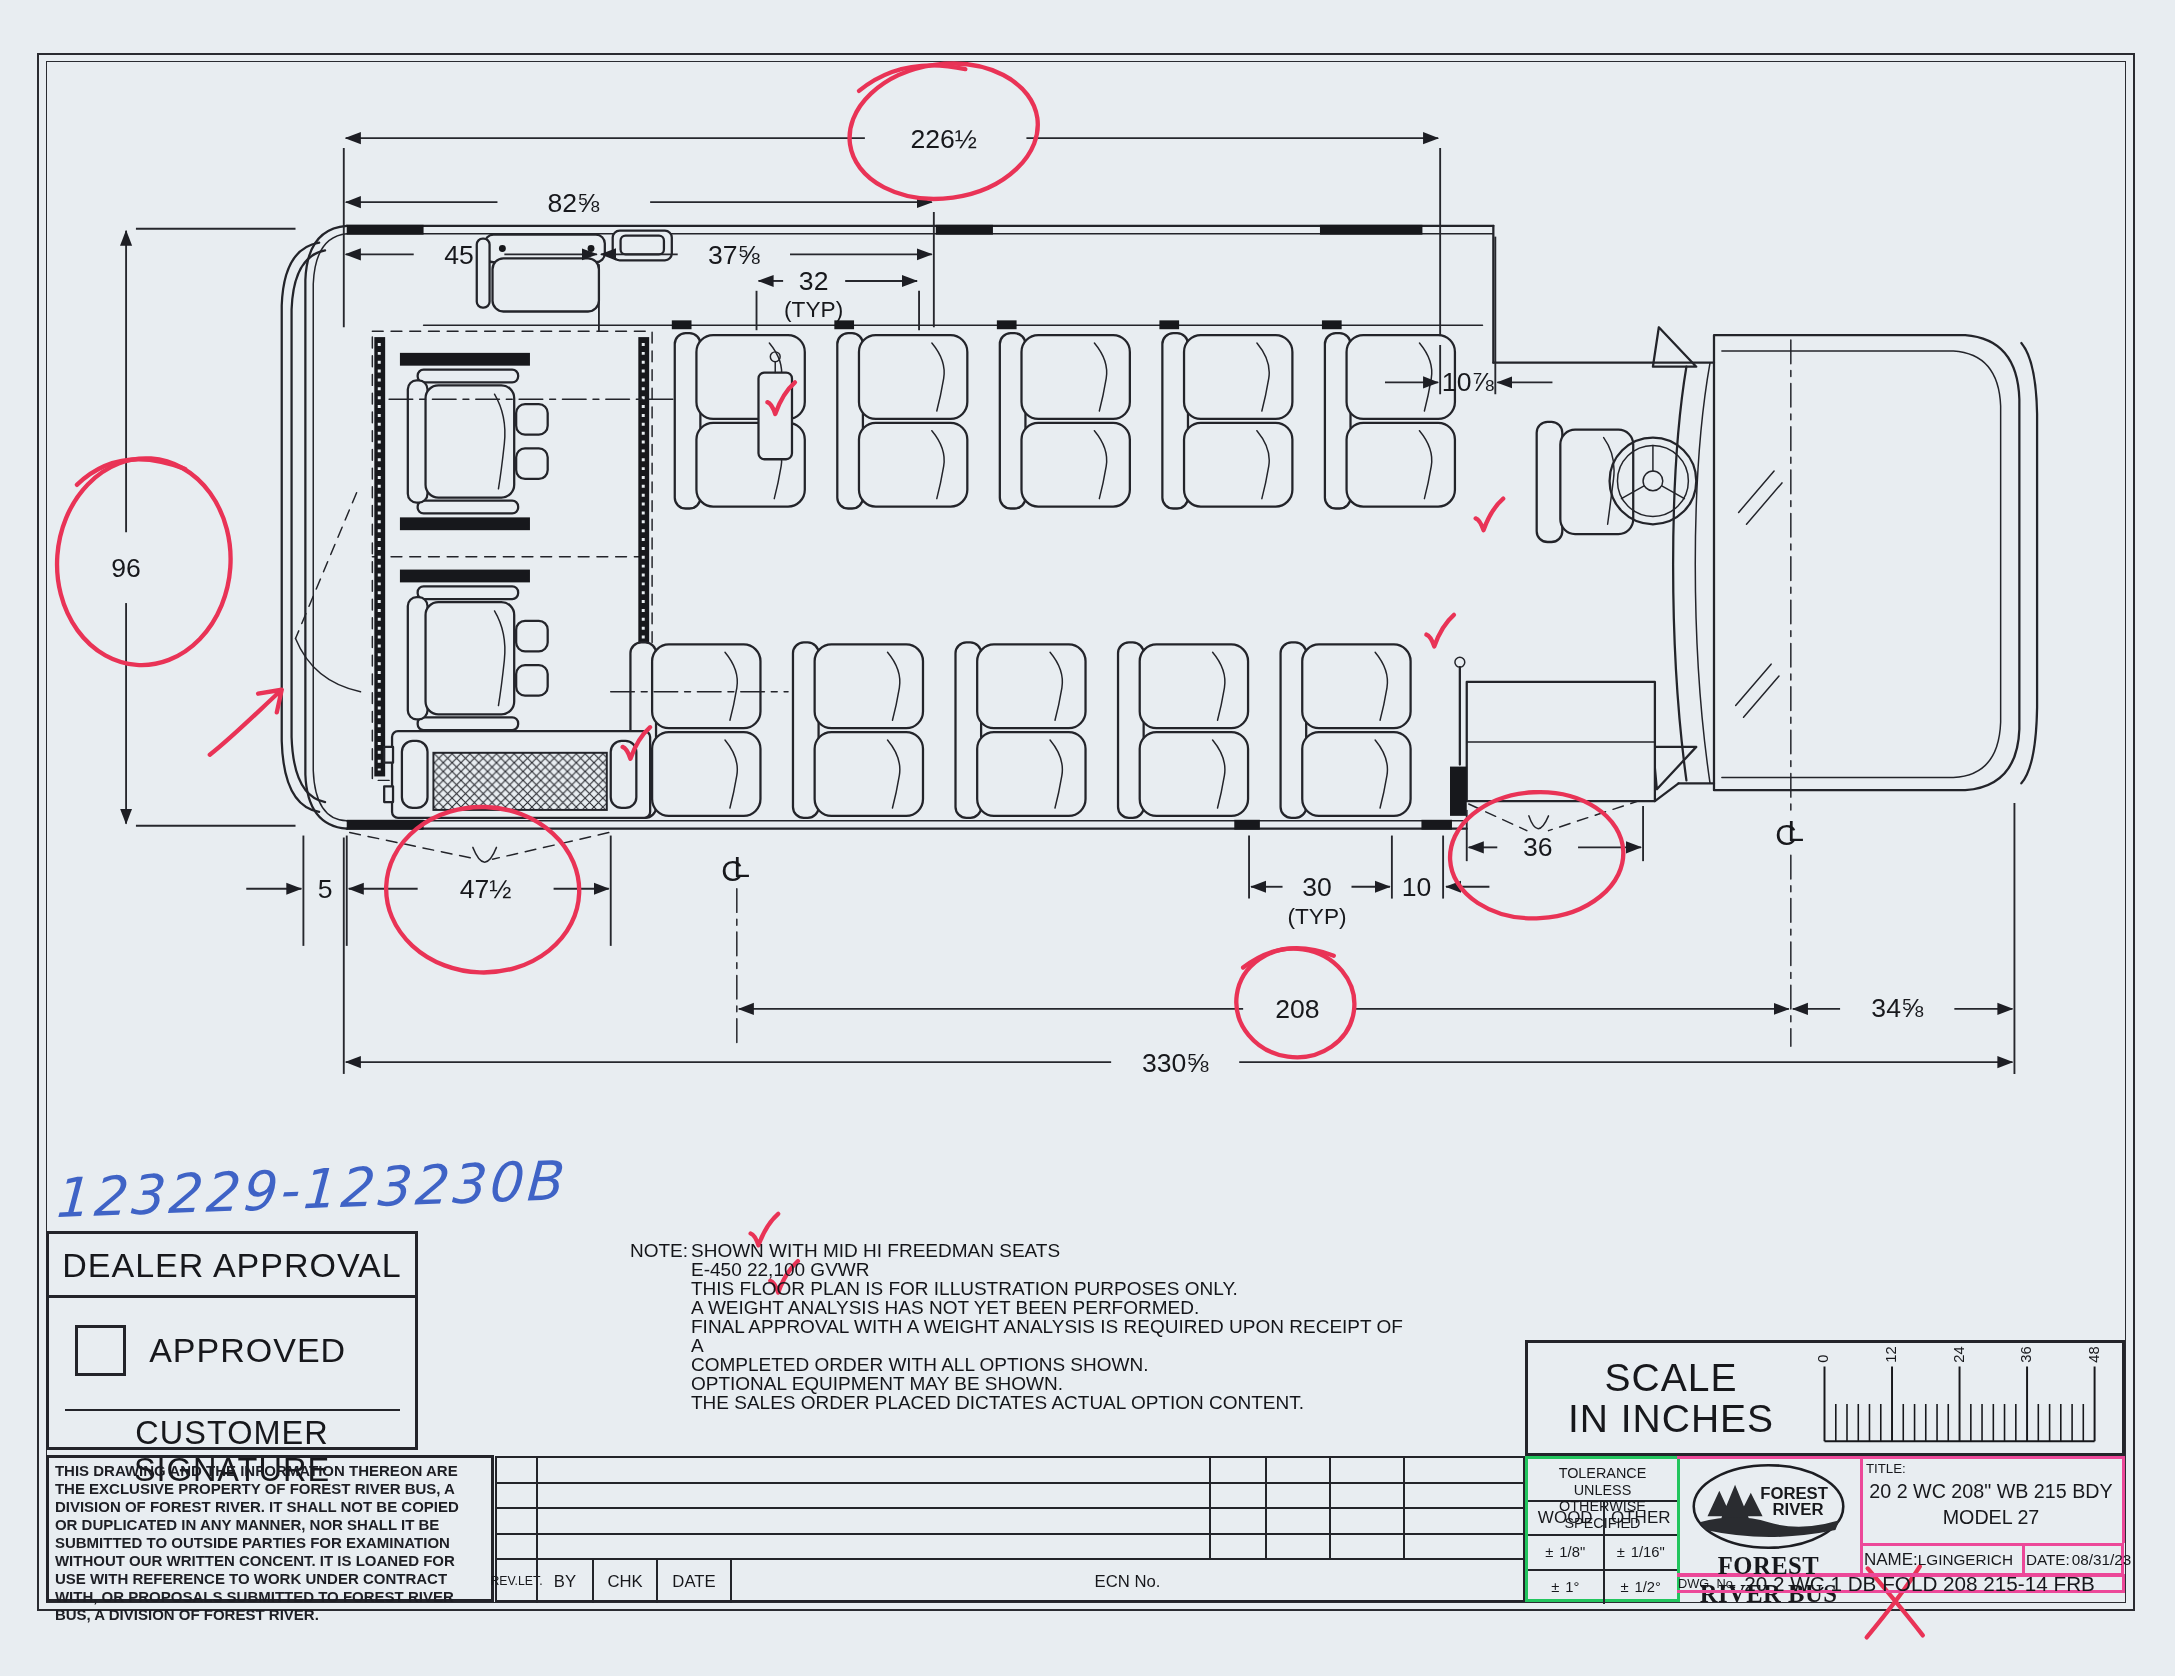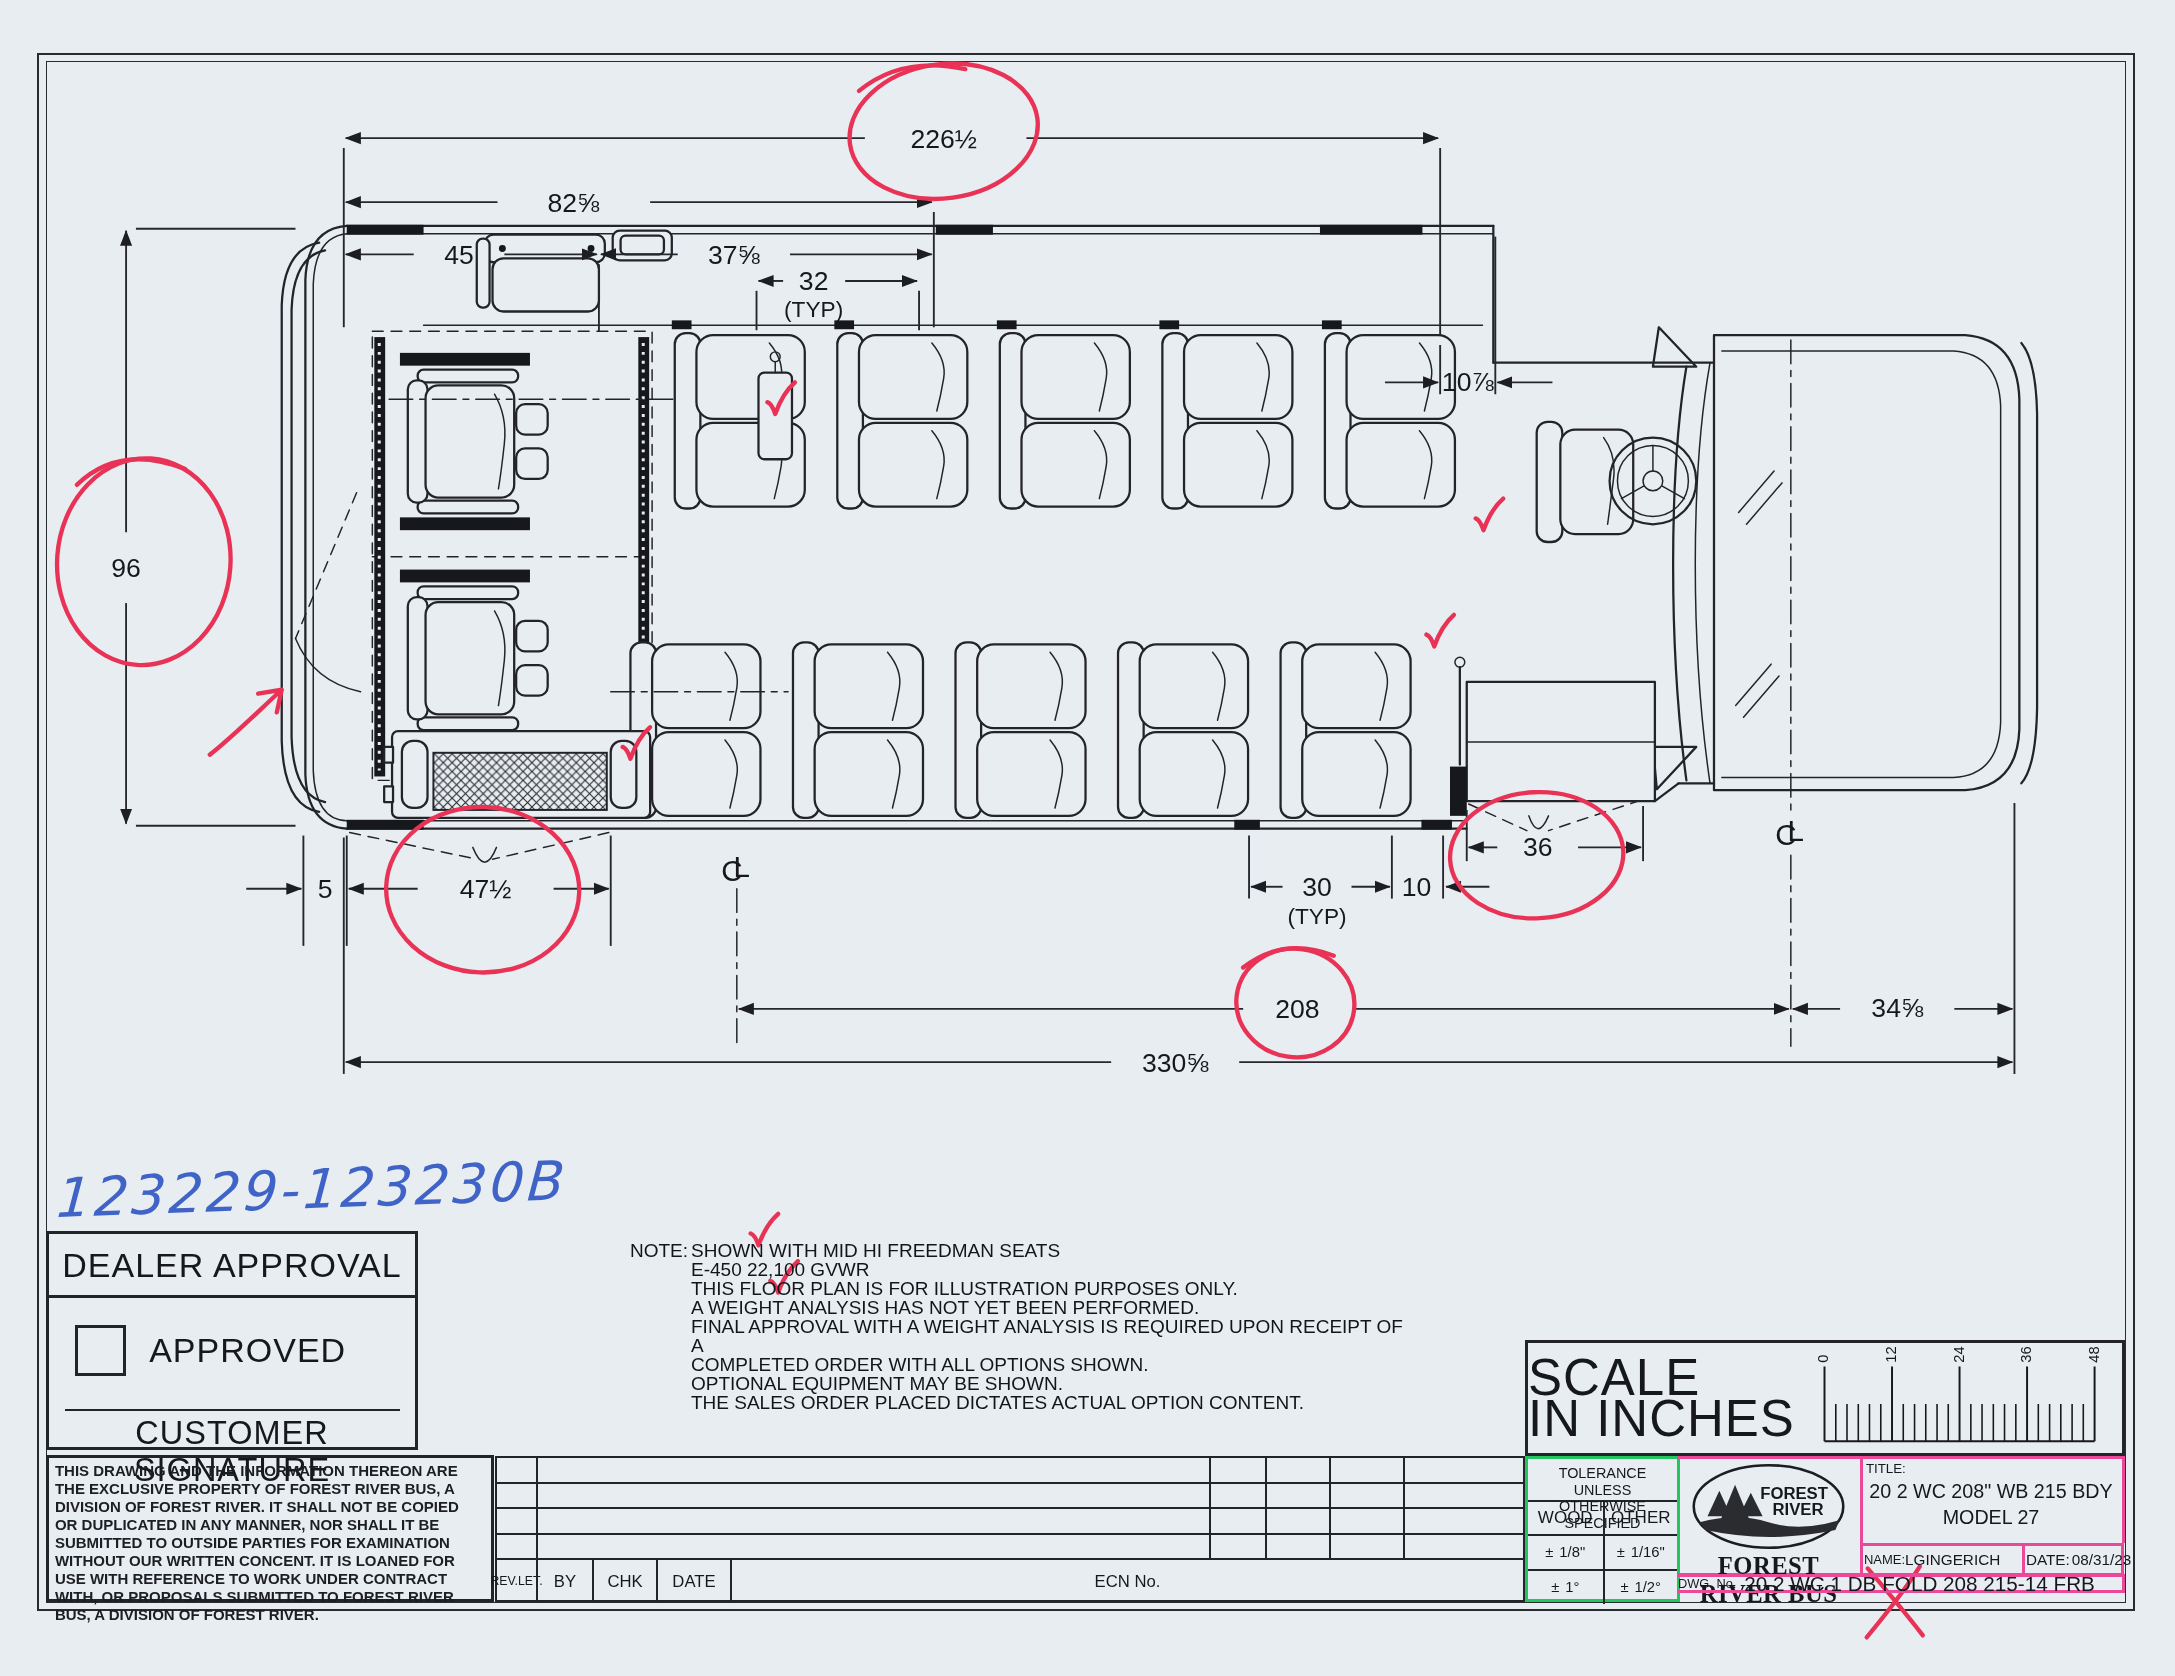--- a/index.html
+++ b/index.html
@@ -49,21 +49,21 @@
   .tol .g{display:flex}
   .tol .cell{width:50%;box-sizing:border-box;border-left:2.4px solid #23242a;text-align:center;display:flex;align-items:center;justify-content:center}
   .tol .cell:first-child{border-left:none}
   .tol .hrow{height:31.5px;font-size:17px;border-bottom:2.4px solid #23242a}
   .tol .vrow{height:33px;font-size:14.8px;border-bottom:2.4px solid #23242a}
   .tol .vrow2{height:33px;font-size:14.8px}
   .pm{font-size:14.8px;margin-right:5.9px}
   .brd{border:3px solid #ec4899;box-sizing:border-box}
   .company{font-family:"Liberation Serif",serif;font-weight:bold;font-size:24.6px;text-align:center;letter-spacing:0.5px}
   .scalebox{border:3px solid #23242a;box-sizing:border-box;display:flex;align-items:center}
-  .scaletxt{font-size:51px;line-height:41px;text-align:left;width:286px;letter-spacing:1px}
+  .scaletxt{font-size:39px;line-height:41px;text-align:center;width:286px;letter-spacing:1px}
   .small{font-size:13.3px}
 </style>
 </head>
 <body>
 
 <div class="abs frame" style="left:37px;top:53px;width:2094px;height:1554px"></div>
 <div class="abs" style="left:46px;top:61px;width:2078px;height:1540px;border:1.6px solid #2a2b31"></div>
 
 <svg class="abs" style="left:0;top:0" width="2175" height="1677" viewBox="0 0 2208 1702">
   <defs>
@@ -477,21 +477,21 @@
   </svg>
   <div class="company">FOREST RIVER BUS</div>
 </div>
 
 <div class="abs brd" style="left:1860px;top:1456px;width:265px;height:87px;border-left:none;border-bottom:none;padding:2px 5.9px">
   <div class="small">TITLE:</div>
   <div style="font-size:19.7px;text-align:center;margin-top:3.9px">20 2 WC 208" WB 215 BDY</div>
   <div style="font-size:19.7px;text-align:center;margin-top:3px">MODEL 27</div>
 </div>
 <div class="abs brd" style="left:1860px;top:1543px;width:165px;height:33px;border-left:none;display:flex;align-items:center;padding-left:3.9px">
-  <span style="font-size:13px">NAME:</span>
+  <span style="font-size:17px">NAME:</span>
     <span style="font-size:15.3px">LGINGERICH</span>
 </div>
 <div class="abs brd" style="left:2022px;top:1543px;width:102px;height:33px;border-left:none;display:flex;align-items:center;padding-left:3.9px">
   <span style="font-size:15.3px">DATE:</span>
     <span style="font-size:15.3px;margin-left:2px">08/31/23</span>
 </div>
 <div class="abs brd" style="left:1677px;top:1574px;width:448px;height:19px;border-left:none;display:flex;align-items:center;padding-left:1px">
   <span style="font-size:12.8px">DWG. No.</span>
   <span style="font-size:20.7px;margin-left:7.9px">20 2 WC 1 DB FOLD 208 215-14 FRB</span>
 </div>

